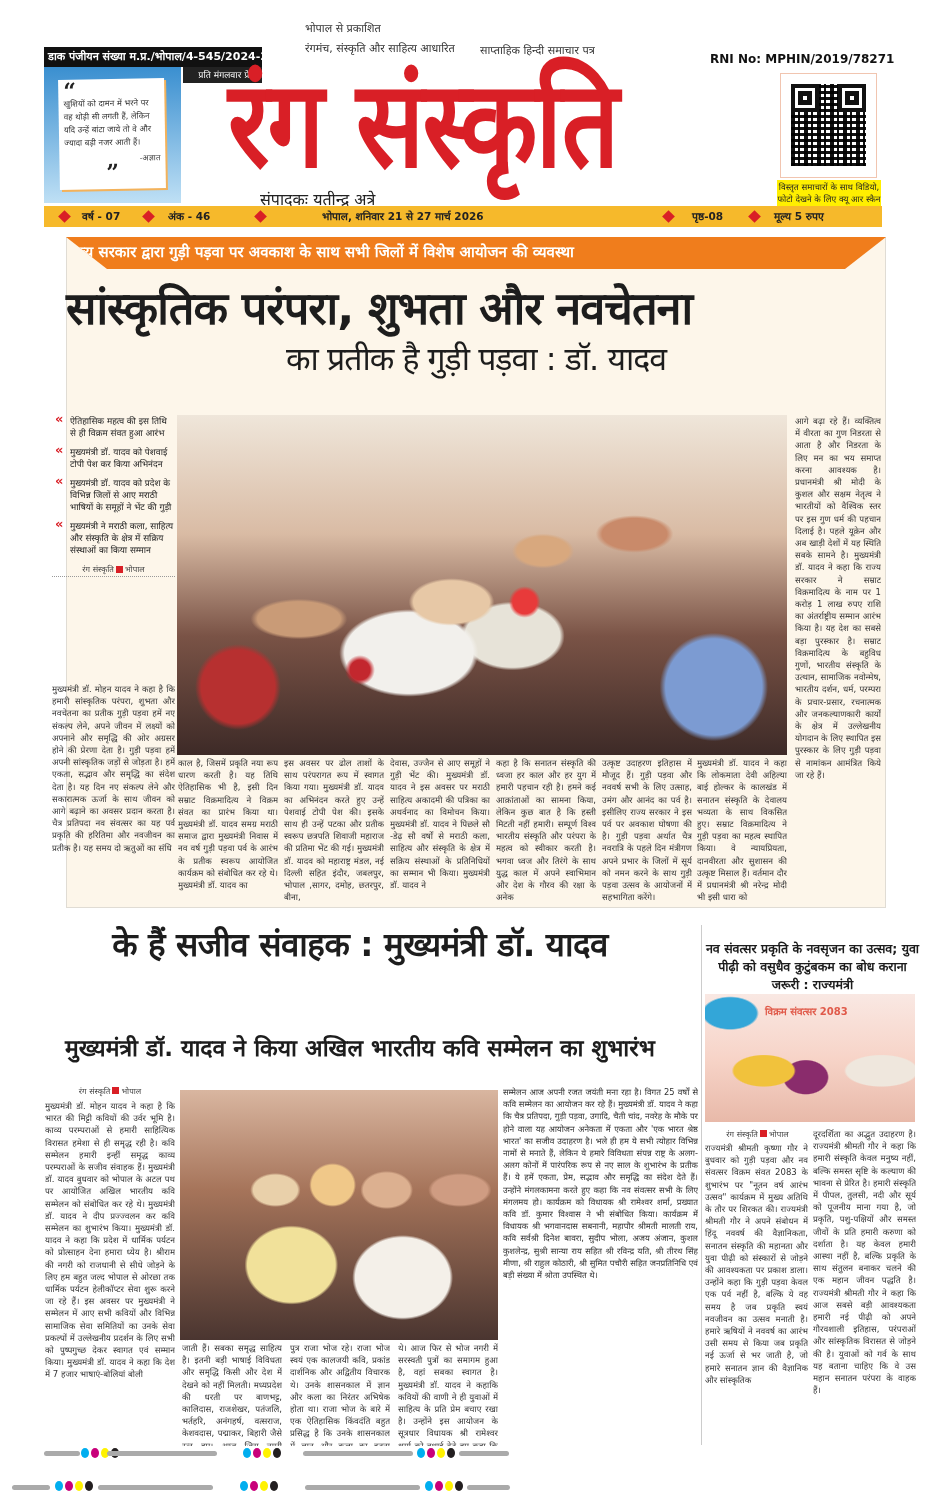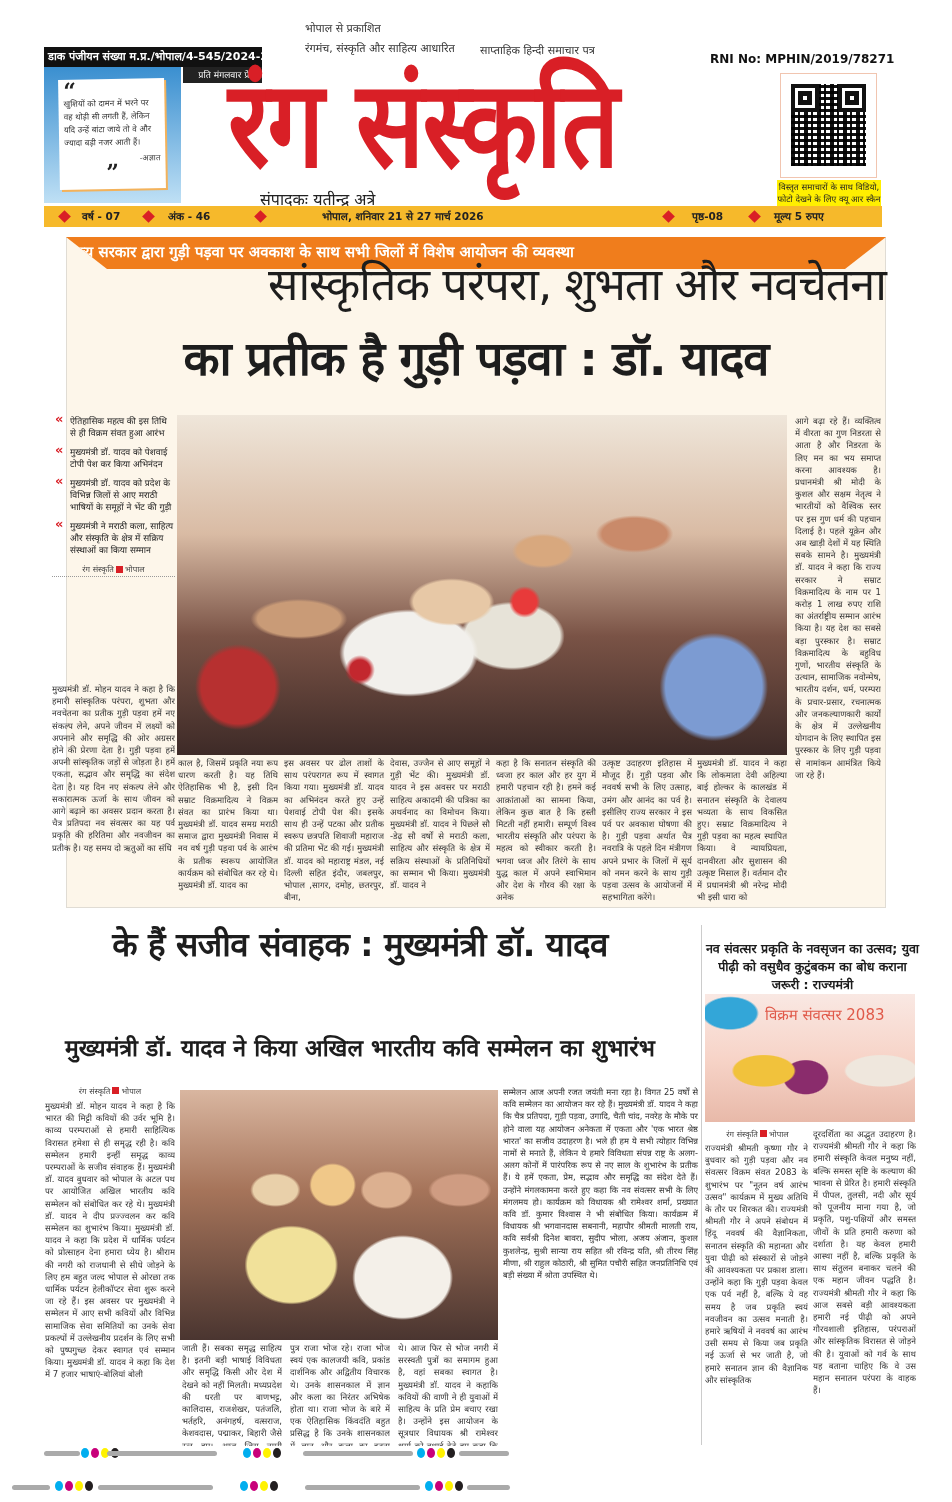--- a/index.html
+++ b/index.html
@@ -23,22 +23,22 @@
 .qr-inner::before,.qr-inner::after{content:"";position:absolute;width:20px;height:20px;border:4px solid #111;background:#fff;box-shadow:inset 0 0 0 3px #fff,inset 0 0 0 8px #111}
 .qr-inner::before{left:0;top:0}
 .qr-inner::after{right:0;top:0}
 .qr-caption{left:777px;top:180px;width:104px;height:26px;background:#ffef00;font-size:8.5px;line-height:12px;text-align:center;color:#222;padding-top:1px}
 .info-bar{left:44px;top:206px;width:838px;height:21px;background:#f6b92b;font-size:10.5px;font-weight:bold;line-height:21px;color:#222}
 .info-bar span{position:absolute;white-space:nowrap}
 .diamond{display:inline-block;width:9px;height:9px;background:#d91f26;transform:rotate(45deg);position:absolute;top:6px}
 
 .top-story{left:66px;top:237px;width:820px;height:671px;background:#fdf6ea;border:1px solid #e0dcd4}
 .kicker{left:66px;top:237px;width:820px;height:32px;background:#f07d1c;clip-path:polygon(0 0,100% 0,95% 100%,5% 100%);color:#fff;font-size:15px;text-align:left;line-height:30px;font-weight:bold}
-.hl1{left:66px;top:256px;width:820px;text-align:right;font-size:45px;font-weight:normal;color:#1d1d1d;line-height:58px;letter-spacing:-1px}
-.hl2{left:66px;top:330px;width:820px;text-align:center;font-size:47px;font-weight:bold;color:#1d1d1d;line-height:58px;letter-spacing:-1px}
+.hl1{left:66px;top:280px;width:820px;text-align:left;font-size:45px;font-weight:bold;color:#1d1d1d;line-height:58px;letter-spacing:-1px}
+.hl2{left:66px;top:330px;width:820px;text-align:center;font-size:32px;font-weight:normal;color:#1d1d1d;line-height:58px;letter-spacing:-1px}
 .bullets{left:52px;top:415px;width:123px}
 .bullet{position:relative;padding-left:18px;font-size:8.8px;line-height:12px;color:#222;margin-bottom:7px}
 .bullet::before{content:"\00AB";position:absolute;left:3px;top:-2px;color:#d91f26;font-weight:bold;font-size:13px}
 .byline{font-size:8px;color:#444;text-align:center;border-bottom:1px dotted #999;padding-bottom:2px}
 .byline b{display:inline-block;width:7px;height:7px;background:#d91f26;vertical-align:middle;margin:0 2px}
 .col{font-size:8.5px;line-height:12.2px;color:#333;text-align:justify;position:absolute;overflow:hidden}
 .photo{position:absolute;overflow:hidden}
 .photo1{left:177px;top:415px;width:610px;height:340px;background:
  radial-gradient(ellipse at 45% 55%,#e7c8a6 0 8%,transparent 9%),
  radial-gradient(ellipse at 20% 60%,#c99b77 0 6%,transparent 7%),
@@ -150,21 +150,21 @@
 <div class="photo photo2"></div>
 <div class="col" style="left:182px;top:1342px;width:100px;height:104px">जाती हैं। सबका समृद्ध साहित्य है। इतनी बड़ी भाषाई विविधता और समृद्धि किसी और देश में देखने को नहीं मिलती। मध्यप्रदेश की धरती पर बाणभट्ट, कालिदास, राजशेखर, पतंजलि, भर्तहरि, अनंगहर्ष, वत्सराज, केशवदास, पद्माकर, बिहारी जैसे रत्न हुए। आज जिस नगरी भोपाल पधारे हैं, वहां के शासक स्वयं सरस्वती</div>
 <div class="col" style="left:290px;top:1342px;width:100px;height:104px">पुत्र राजा भोज रहे। राजा भोज स्वयं एक कालजयी कवि, प्रकांड दार्शनिक और अद्वितीय विचारक थे। उनके शासनकाल में ज्ञान और कला का निरंतर अभिषेक होता था। राजा भोज के बारे में एक ऐतिहासिक किंवदंति बहुत प्रसिद्ध है कि उनके शासनकाल में ज्ञान और कला का इतना सम्मान था कि बुनकर भी संस्कृत कविताएं रचते</div>
 <div class="col" style="left:398px;top:1342px;width:100px;height:104px">थे। आज फिर से भोज नगरी में सरस्वती पुत्रों का समागम हुआ है, वहां सबका स्वागत है। मुख्यमंत्री डॉ. यादव ने कहाकि कवियों की वाणी ने ही युवाओं में साहित्य के प्रति प्रेम बचाए रखा है। उन्होंने इस आयोजन के सूत्रधार विधायक श्री रामेश्वर शर्मा को बधाई देते हुए कहा कि कर्मश्री संस्था द्वारा आयोजित अखिल भारतीय कवि</div>
 <div class="col" style="left:503px;top:1086px;width:195px;height:360px;font-size:8.3px">सम्मेलन आज अपनी रजत जयंती मना रहा है। विगत 25 वर्षों से कवि सम्मेलन का आयोजन कर रहे हैं। मुख्यमंत्री डॉ. यादव ने कहा कि चैत्र प्रतिपदा, गुड़ी पड़वा, उगादि, चैती चांद, नवरेह के मौके पर होने वाला यह आयोजन अनेकता में एकता और 'एक भारत श्रेष्ठ भारत' का सजीव उदाहरण है। भले ही हम ये सभी त्योहार विभिन्न नामों से मनाते हैं, लेकिन ये हमारे विविधता संपन्न राष्ट्र के अलग-अलग कोनों में पारंपरिक रूप से नए साल के शुभारंभ के प्रतीक हैं। ये हमें एकता, प्रेम, सद्भाव और समृद्धि का संदेश देते हैं। उन्होंने मंगलकामना करते हुए कहा कि नव संवत्सर सभी के लिए मंगलमय हो। कार्यक्रम को विधायक श्री रामेश्वर शर्मा, प्रख्यात कवि डॉ. कुमार विश्वास ने भी संबोधित किया। कार्यक्रम में विधायक श्री भगवानदास सबनानी, महापौर श्रीमती मालती राय, कवि सर्वश्री दिनेश बावरा, सुदीप भोला, अजय अंजान, कुशल कुशलेन्द्र, सुश्री सान्या राय सहित श्री रविन्द्र यति, श्री तीरथ सिंह मीणा, श्री राहुल कोठारी, श्री सुमित पचौरी सहित जनप्रतिनिधि एवं बड़ी संख्या में श्रोता उपस्थित थे।</div>
 
 <div class="vline" style="left:701px;top:925px;height:520px"></div>
 
 <div class="abs sidehl">नव संवत्सर प्रकृति के नवसृजन का उत्सव; युवा पीढ़ी को वसुधैव कुटुंबकम का बोध कराना जरूरी : राज्यमंत्री</div>
 <div class="photo photo3">
-  <div style="position:absolute;left:60px;top:10px;font-size:15px;color:#e05a4a;font-weight:normal">विक्रम संवत्सर 2083</div>
+  <div style="position:absolute;left:60px;top:10px;font-size:10px;color:#e05a4a;font-weight:bold">विक्रम संवत्सर 2083</div>
 </div>
 <div class="abs" style="left:705px;top:1128px;width:105px;font-size:8px;text-align:center;color:#444"><span>रंग संस्कृति</span><b style="display:inline-block;width:7px;height:7px;background:#d91f26;margin:0 2px"></b><span>भोपाल</span></div>
 <div class="col" style="left:705px;top:1142px;width:103px;height:304px">राज्यमंत्री श्रीमती कृष्णा गौर ने बुधवार को गुड़ी पड़वा और नव संवत्सर विक्रम संवत 2083 के शुभारंभ पर "नूतन वर्ष आरंभ उत्सव" कार्यक्रम में मुख्य अतिथि के तौर पर शिरकत की। राज्यमंत्री श्रीमती गौर ने अपने संबोधन में हिंदू नववर्ष की वैज्ञानिकता, सनातन संस्कृति की महानता और युवा पीढ़ी को संस्कारों से जोड़ने की आवश्यकता पर प्रकाश डाला। उन्होंने कहा कि गुड़ी पड़वा केवल एक पर्व नहीं है, बल्कि ये वह समय है जब प्रकृति स्वयं नवजीवन का उत्सव मनाती है। हमारे ऋषियों ने नववर्ष का आरंभ उसी समय से किया जब प्रकृति नई ऊर्जा से भर जाती है, जो हमारे सनातन ज्ञान की वैज्ञानिक और सांस्कृतिक</div>
 <div class="col" style="left:813px;top:1128px;width:103px;height:318px">दूरदर्शिता का अद्भुत उदाहरण है। राज्यमंत्री श्रीमती गौर ने कहा कि हमारी संस्कृति केवल मनुष्य नहीं, बल्कि समस्त सृष्टि के कल्याण की भावना से प्रेरित है। हमारी संस्कृति में पीपल, तुलसी, नदी और सूर्य को पूजनीय माना गया है, जो प्रकृति, पशु-पक्षियों और समस्त जीवों के प्रति हमारी करुणा को दर्शाता है। यह केवल हमारी आस्था नहीं है, बल्कि प्रकृति के साथ संतुलन बनाकर चलने की एक महान जीवन पद्धति है। राज्यमंत्री श्रीमती गौर ने कहा कि आज सबसे बड़ी आवश्यकता हमारी नई पीढ़ी को अपने गौरवशाली इतिहास, परंपराओं और सांस्कृतिक विरासत से जोड़ने की है। युवाओं को गर्व के साथ यह बताना चाहिए कि वे उस महान सनातन परंपरा के वाहक हैं।</div>
 
 <div class="reg" style="left:44px;top:1451px;width:36px"></div>
 <div class="dots" style="left:81px;top:1448px">
     <i class="c"></i>
     <i class="m"></i>
     <i class="y"></i>

